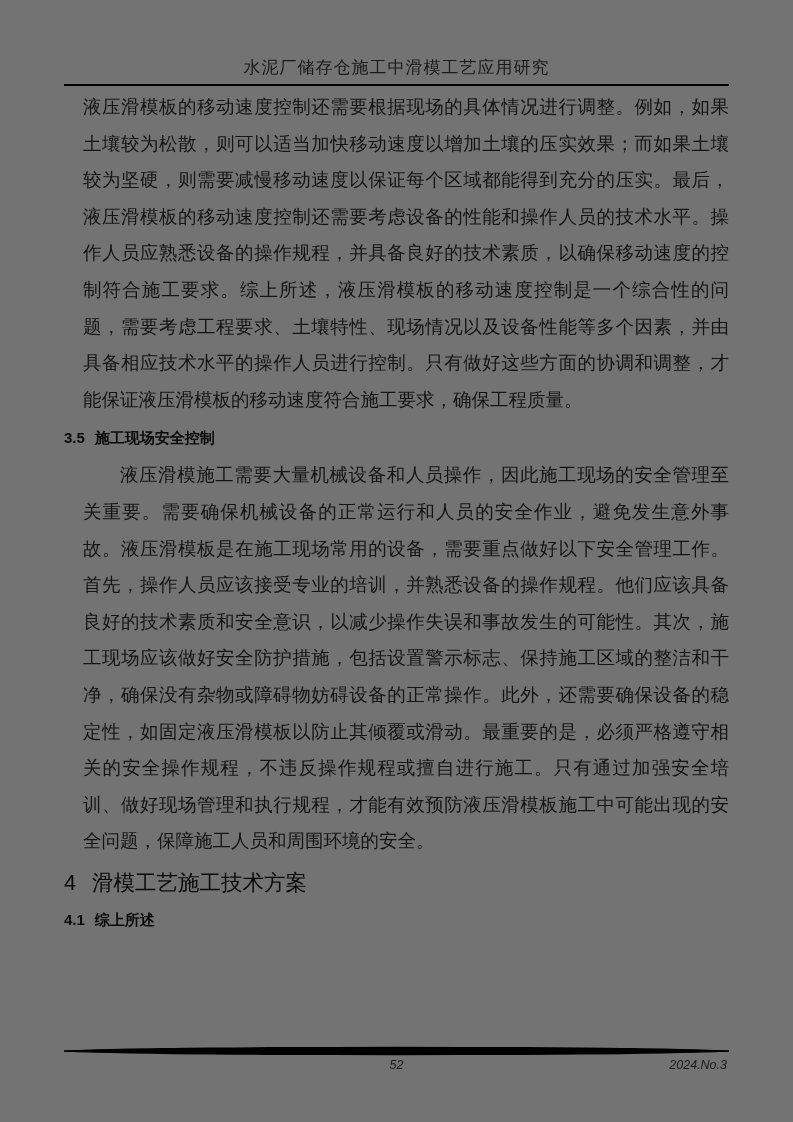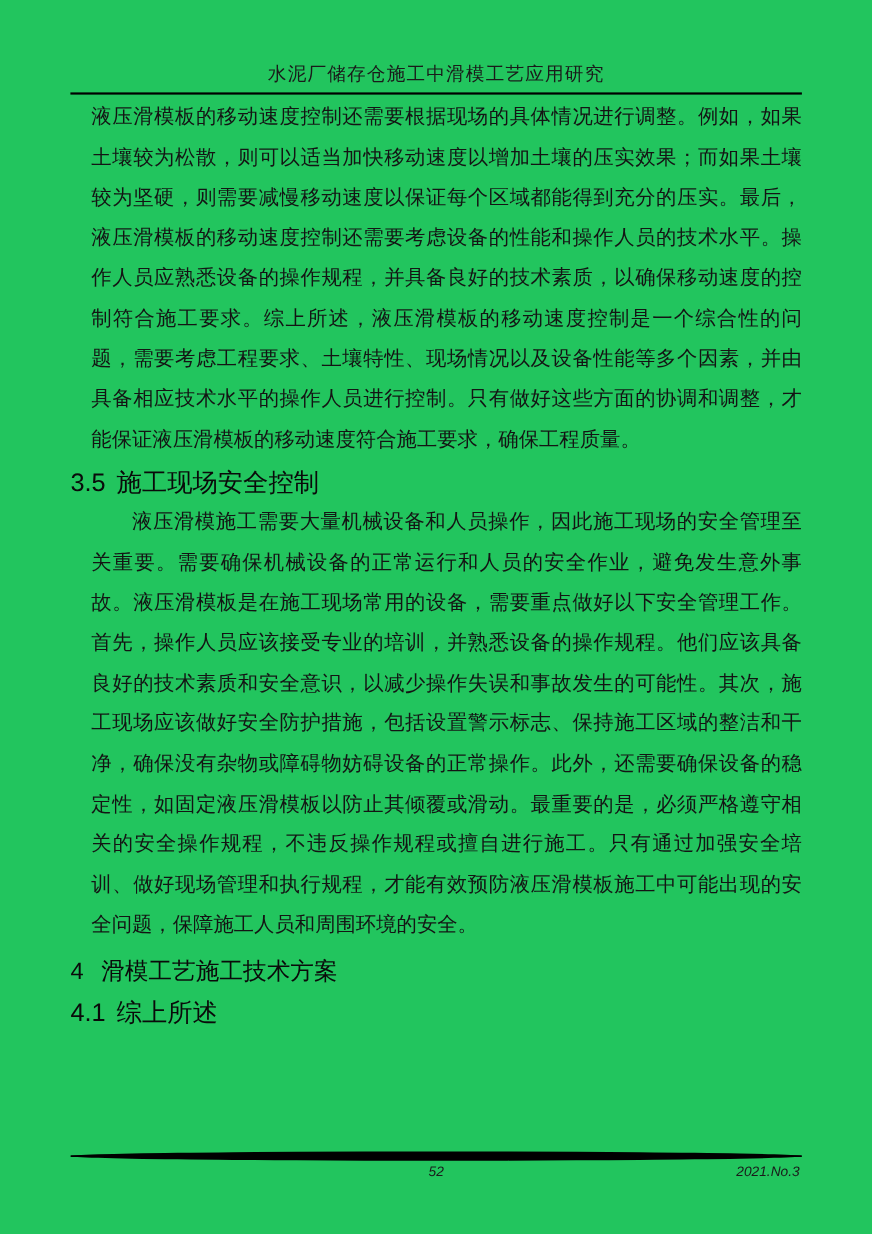--- a/index.html
+++ b/index.html
@@ -2,21 +2,21 @@
 <html><head>
 <meta charset="utf-8">
 <style>
   * { margin: 0; padding: 0; box-sizing: border-box; }
   html, body { background: #e8e8e8; }
   .page {
     position: relative;
     width: 793px;
     height: 1122px;
     margin: 0 auto;
-    background: #22c55e;
+    background: #737373;
     color: #111111;
     font-family: "Liberation Serif", "DejaVu Serif", serif;
     overflow: hidden;
   }
   .content {
     position: absolute;
     left: 64px;
     top: 55px;
     width: 665px;
   }
@@ -35,22 +35,22 @@
   .para {
     font-size: 18.5px;
     line-height: 36.6px;
     text-align: justify;
     color: #141414;
     margin-left: 19px;
   }
   .para.indent { text-indent: 2em; }
   .h-section {
     font-family: "Liberation Sans", "DejaVu Sans", sans-serif;
-    font-weight: normal;
-    font-size: 23px;
+    font-weight: bold;
+    font-size: 15px;
     line-height: 28px;
     margin: 6px 0 5px 0;
     color: #0a0a0a;
   }
   .h-chapter {
     font-family: "Liberation Sans", "DejaVu Sans", sans-serif;
     font-weight: normal;
     font-size: 21.5px;
     line-height: 34px;
     margin: 6px 0 4px 0;
@@ -118,17 +118,17 @@
 
   </div>
 
   <div class="footer">
     <svg class="footer-rule-svg" width="665" height="10" viewBox="0 0 665 10">
       <line x1="0" y1="5" x2="665" y2="5" stroke="#000000" stroke-width="1.6"></line>
       <ellipse cx="332.5" cy="5" rx="332.5" ry="4.2" fill="#000000"></ellipse>
     </svg>
     <div class="footer-meta">
       <span class="page-number">52</span>
-      <span class="issue-number">2021.No.3</span>
+      <span class="issue-number">2024.No.3</span>
     </div>
   </div>
 
 </div>
 
 </body></html>

